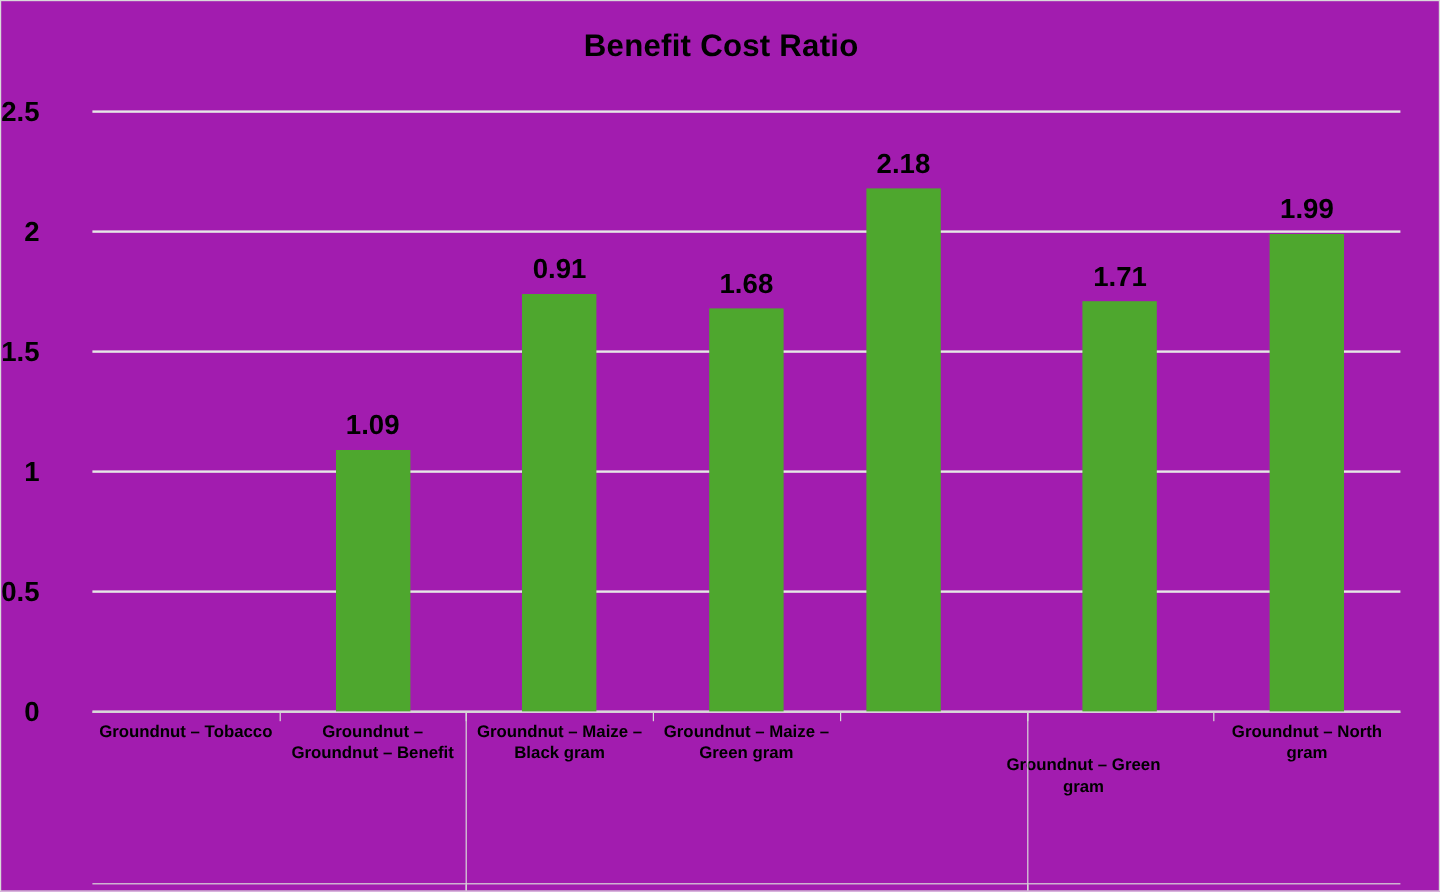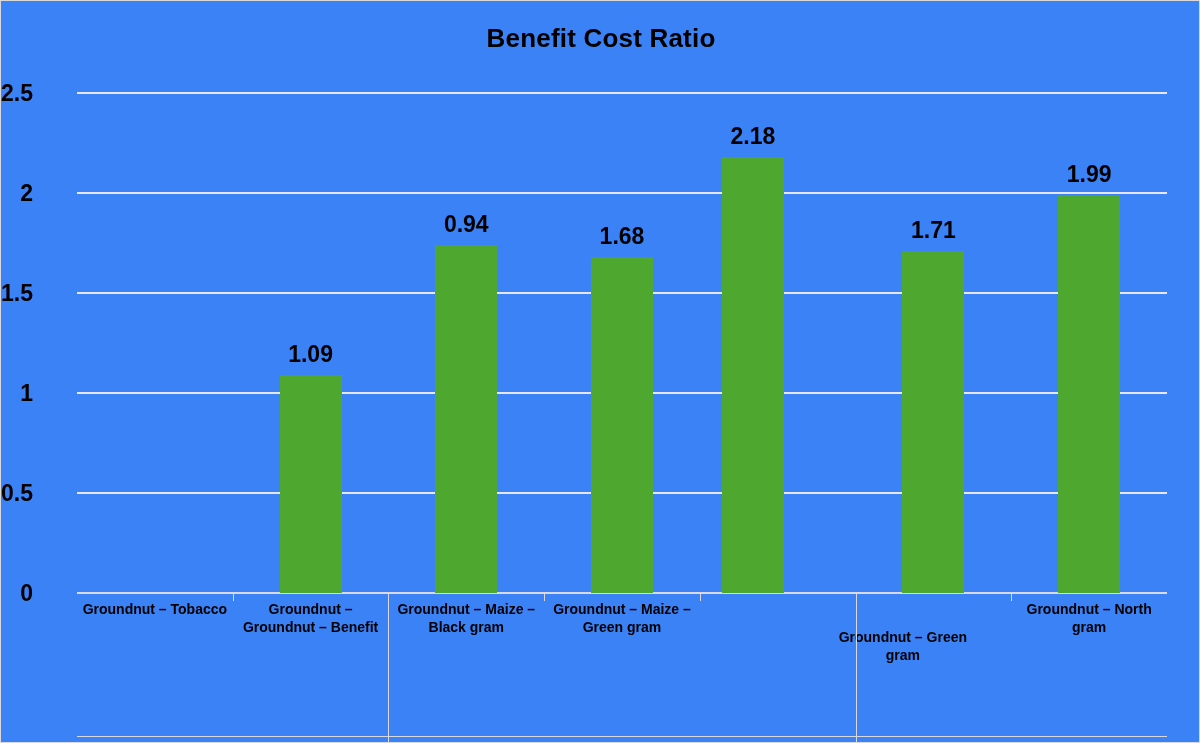--- a/index.html
+++ b/index.html
@@ -10,21 +10,21 @@
     height: 743px;
     background: #ffffff;
     font-family: "Liberation Sans", sans-serif;
     overflow: hidden;
   }
 
   #chart-root {
     position: relative;
     width: 1200px;
     height: 743px;
-    background: #3b82f6;
+    background: #a21caf;
     border: 1px solid #d9d9d9;
     overflow: hidden;
   }
 
   
   #chart-title {
     position: absolute;
     top: 22px;
     left: 0;
     width: 1200px;
@@ -183,21 +183,21 @@
         <div class="ytick-label" style="top: 400px;">0.5</div>
         <div class="ytick-label" style="top: 500px;">0</div>
       </div>
     <div id="bars-layer">
         <div class="bar-slot" style="left: 155.714px; width: 155.714px; margin-top: 14px;">
           <div class="bar-rect" title="Groundnut – Groundnut – Tobacco: 1.09" style="height: 218px; background: rgb(78, 167, 46);"></div>
           <div class="bar-value" style="top: 248px;">1.09</div>
         </div>
         <div class="bar-slot" style="left: 311.429px; width: 155.714px;">
           <div class="bar-rect" title="Groundnut – Maize – Black gram: 1.74" style="height: 348px; background: rgb(78, 167, 46);"></div>
-          <div class="bar-value" style="top: 118px;">0.94</div>
+          <div class="bar-value" style="top: 118px;">0.91</div>
         </div>
         <div class="bar-slot" style="left: 467.143px; width: 155.714px;">
           <div class="bar-rect" title="Groundnut – Maize – Green gram: 1.68" style="height: 336px; background: rgb(78, 167, 46);"></div>
           <div class="bar-value" style="top: 130px;">1.68</div>
         </div>
         <div class="bar-slot" style="left: 598px; width: 155.714px;">
           <div class="bar-rect" title="Groundnut – Onion: 2.18" style="height: 436px; background: rgb(78, 167, 46);"></div>
           <div class="bar-value" style="top: 30px;">2.18</div>
         </div>
         <div class="bar-slot" style="left: 778.571px; width: 155.714px;">

